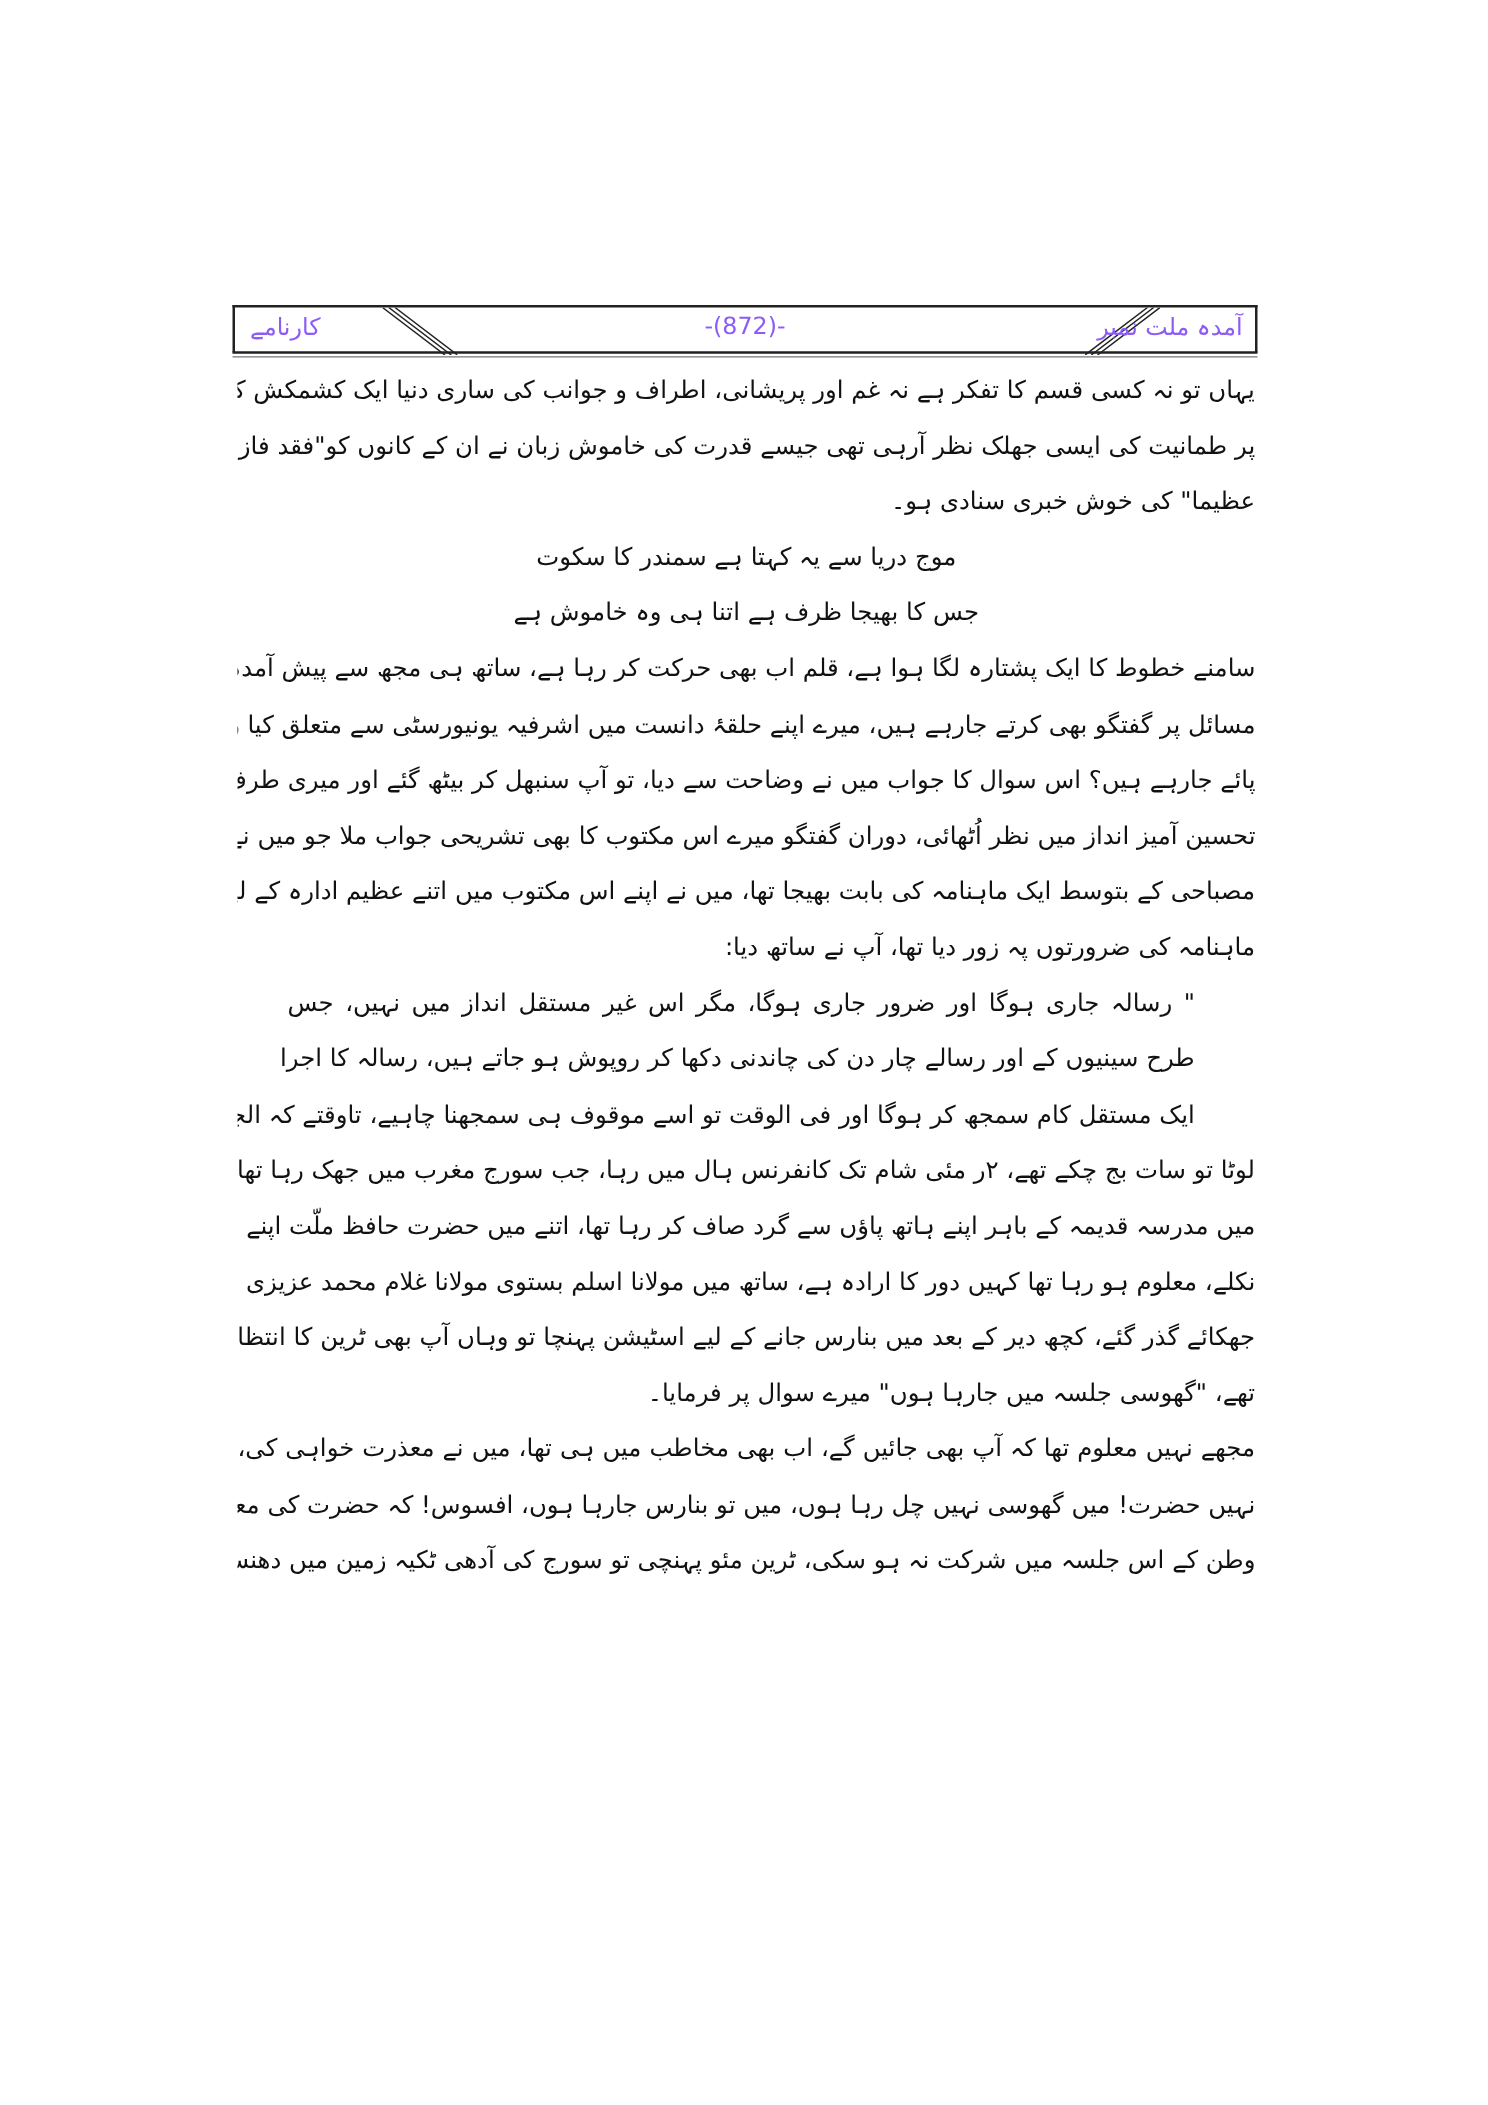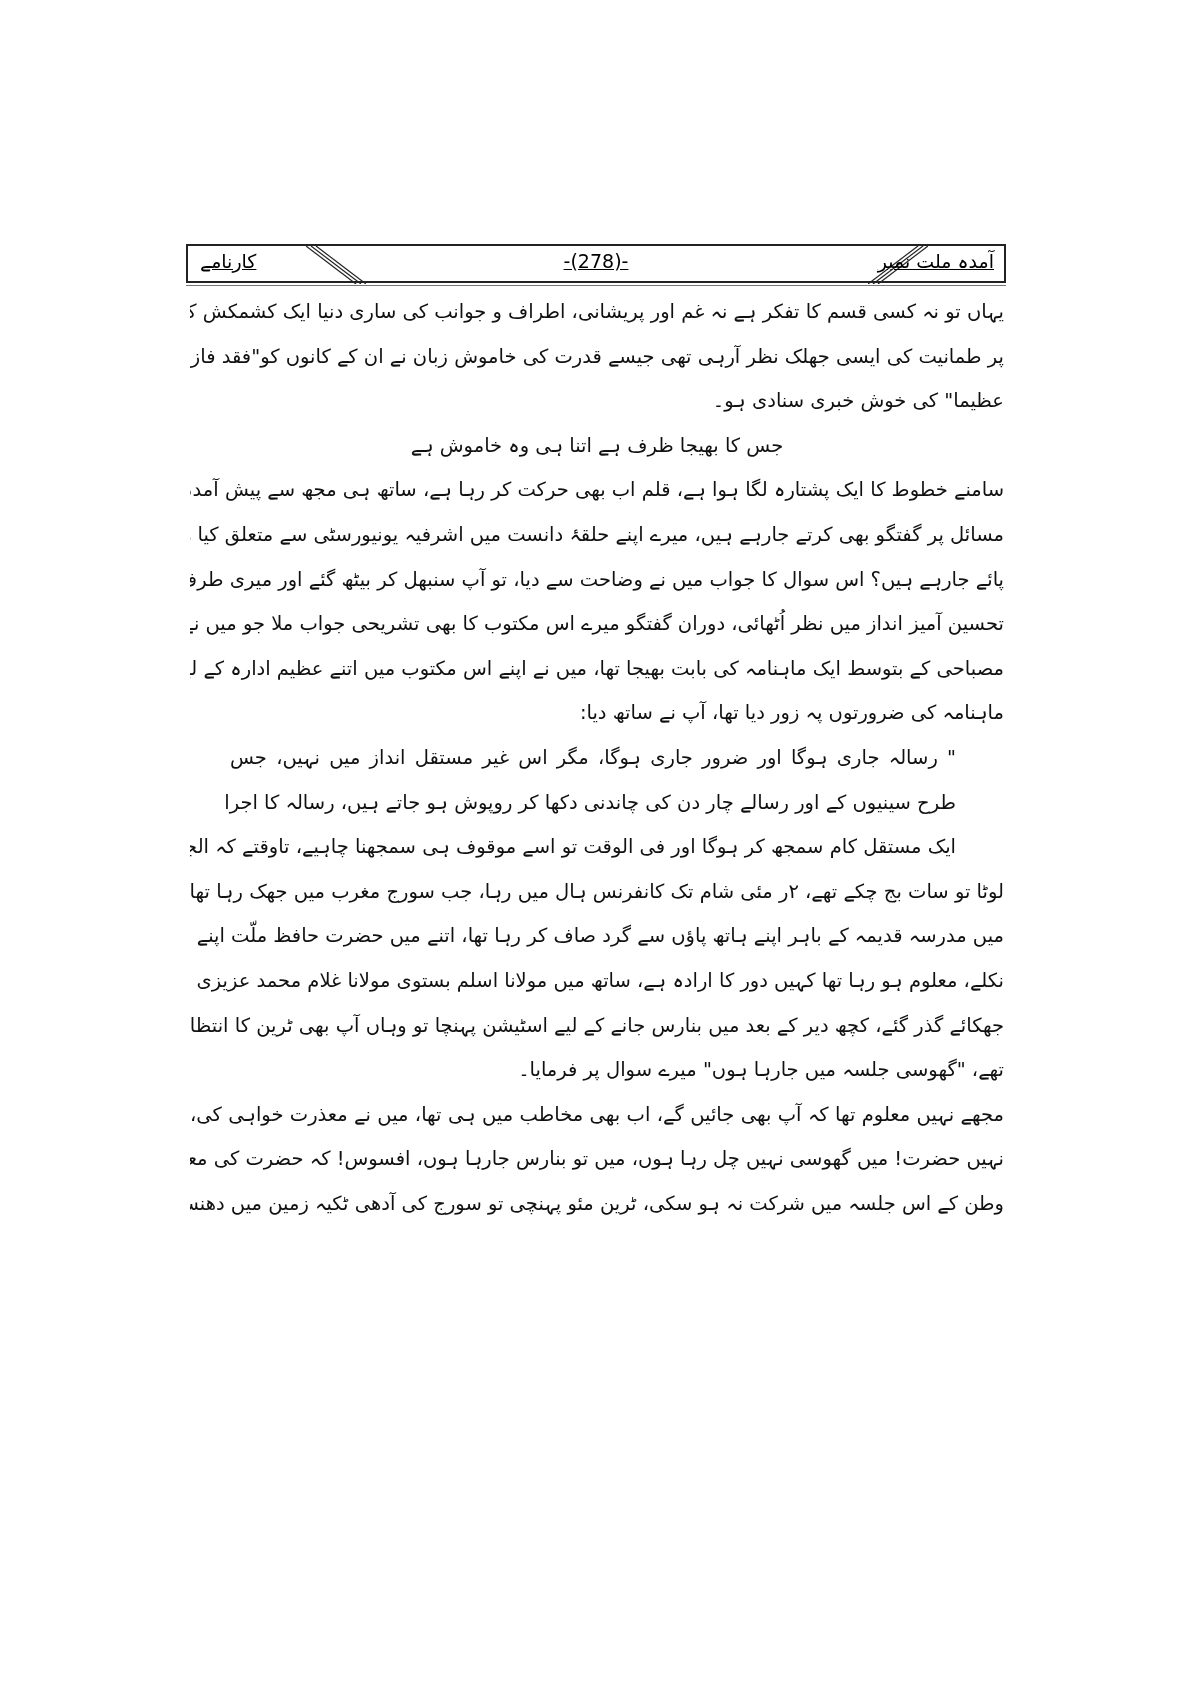--- a/index.html
+++ b/index.html
@@ -4,21 +4,21 @@
   <style>
     html, body { margin: 0; padding: 0; background: #ffffff; }
     body { width: 1190px; height: 1684px; position: relative; overflow: hidden; }
     .page { position: absolute; left: 0; top: 0; width: 1190px; height: 1684px; background: #ffffff; }
     .header {
       position: absolute; left: 186px; top: 244px; width: 820px; height: 38px;
       border: 2px solid #222; border-bottom: none; box-sizing: border-box;
     }
     .header-rule { position: absolute; left: 186px; top: 281px; width: 820px; height: 5px;
       border-top: 2px solid #222; border-bottom: 1.5px solid #777; box-sizing: border-box; }
-    .hdr-text { position: absolute; top: 4px; font-family: "DejaVu Sans", sans-serif; font-size: 19px; color: #000000; direction: rtl; text-decoration: underline; }
+    .hdr-text { position: absolute; top: 4px; font-family: "DejaVu Sans", sans-serif; font-size: 19px; color: #8b5cf6; direction: rtl; }
     .hdr-left { left: 12px; }
     .hdr-center { left: 0; width: 100%; text-align: center; direction: ltr; }
     .hdr-right { right: 10px; }
     .hdr-slash { position: absolute; top: 0; height: 38px; width: 60px; }
     .hdr-slash svg { width: 100%; height: 100%; }
     .slash-l { left: 118px; }
     .slash-r { left: 680px; }
     .body-text {
       position: absolute; left: 190px; width: 814px; top: 290px;
       font-family: "DejaVu Sans", sans-serif; font-size: 19.5px; line-height: 44.6px;
@@ -37,37 +37,38 @@
 
   <div class="header">
     <span class="hdr-text hdr-left">کارنامے</span>
     <div class="hdr-slash slash-l">
       <svg viewBox="0 0 60 38" preserveAspectRatio="none">
         <line x1="0" y1="0" x2="50" y2="38" stroke="#222" stroke-width="1.2"></line>
         <line x1="5" y1="0" x2="55" y2="38" stroke="#222" stroke-width="1.2"></line>
         <line x1="10" y1="0" x2="60" y2="38" stroke="#222" stroke-width="1.2"></line>
       </svg>
     </div>
-    <span class="hdr-text hdr-center">-(278)-</span>
+    <span class="hdr-text hdr-center">-(872)-</span>
     <div class="hdr-slash slash-r">
       <svg viewBox="0 0 60 38" preserveAspectRatio="none">
         <line x1="0" y1="38" x2="50" y2="0" stroke="#222" stroke-width="1.2"></line>
         <line x1="5" y1="38" x2="55" y2="0" stroke="#222" stroke-width="1.2"></line>
         <line x1="10" y1="38" x2="60" y2="0" stroke="#222" stroke-width="1.2"></line>
       </svg>
     </div>
     <span class="hdr-text hdr-right">آمدہ ملت نمبر</span>
   </div>
   <div class="header-rule"></div>
 
   <div class="body-text">
     <span class="line">یہاں تو نہ کسی قسم کا تفکر ہے نہ غم اور پریشانی، اطراف و جوانب کی ساری دنیا ایک کشمکش کا شکار ہے مگر آپ کے رخسار</span>
     <span class="line">پر طمانیت کی ایسی جھلک نظر آرہی تھی جیسے قدرت کی خاموش زبان نے ان کے کانوں کو"فقد فاز فوزاً</span>
     <span class="line last">عظیما" کی خوش خبری سنادی ہو۔</span>
 
+    <span class="line verse">موج دریا سے یہ کہتا ہے سمندر کا سکوت</span>
     <span class="line verse">جس کا بھیجا ظرف ہے اتنا ہی وہ خاموش ہے</span>
 
     <span class="line">سامنے خطوط کا ایک پشتارہ لگا ہوا ہے، قلم اب بھی حرکت کر رہا ہے، ساتھ ہی مجھ سے پیش آمدہ</span>
     <span class="line">مسائل پر گفتگو بھی کرتے جارہے ہیں، میرے اپنے حلقۂ دانست میں اشرفیہ یونیورسٹی سے متعلق کیا رجحانات</span>
     <span class="line">پائے جارہے ہیں؟ اس سوال کا جواب میں نے وضاحت سے دیا، تو آپ سنبھل کر بیٹھ گئے اور میری طرف</span>
     <span class="line">تحسین آمیز انداز میں نظر اُٹھائی، دوران گفتگو میرے اس مکتوب کا بھی تشریحی جواب ملا جو میں نے ڈاکٹر شرر</span>
     <span class="line">مصباحی کے بتوسط ایک ماہنامہ کی بابت بھیجا تھا، میں نے اپنے اس مکتوب میں اتنے عظیم ادارہ کے لیے ایک</span>
     <span class="line last">ماہنامہ کی ضرورتوں پہ زور دیا تھا، آپ نے ساتھ دیا:</span>
 
     <span class="line quote">" رسالہ جاری ہوگا اور ضرور جاری ہوگا، مگر اس غیر مستقل انداز میں نہیں، جس</span>

